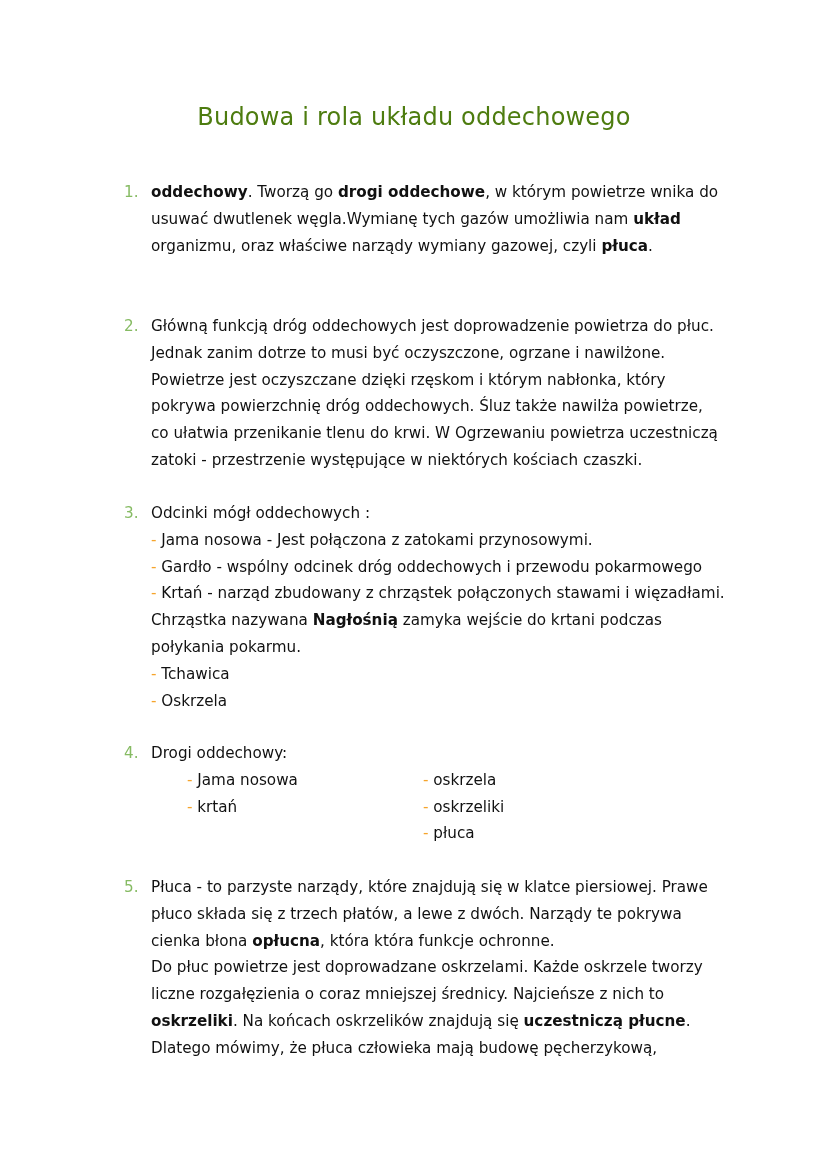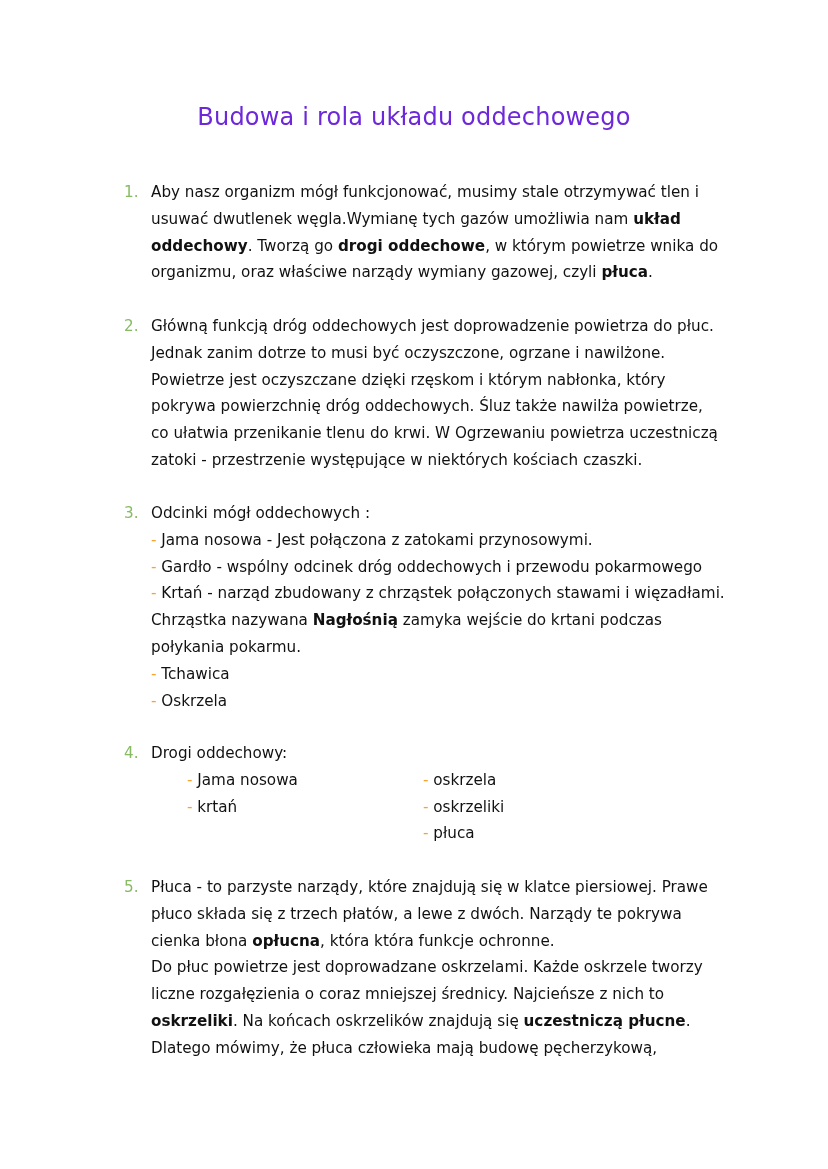--- a/index.html
+++ b/index.html
@@ -1,39 +1,38 @@
 <!DOCTYPE html>
 <html><head>
 <meta charset="utf-8">
 <style>
   html, body { margin: 0; padding: 0; background: #ffffff; }
   body { width: 828px; height: 1169px; position: relative; overflow: hidden;
          font-family: "DejaVu Sans", sans-serif; color: #111111; }
   .title { position: absolute; top: 103px; left: 0; width: 828px; text-align: center;
-           font-size: 24px; color: #6d28d9; letter-spacing: 0.2px; }
+           font-size: 24px; color: #4d7c0f; letter-spacing: 0.2px; }
   .item { position: absolute; left: 124px; width: 620px; font-size: 15.2px; line-height: 26.8px; }
   .num { position: absolute; left: 0; top: 0; color: #86bb63; width: 24px; }
   .body { margin-left: 27px; white-space: nowrap; }
   .line { display: block; height: 26.8px; }
   .dash { color: #f5a42b; }
   b { font-weight: bold; }
   .cols { display: flex; }
   .col { width: 200px; margin-left: 36px; }
 </style>
 </head>
 <body>
 
 <h1 class="title" style="margin:0;font-weight:normal;">Budowa i rola układu oddechowego</h1>
 
 <div class="item" style="top:179px;">
   <span class="num">1.</span>
   <div class="body">
-      <span class="line"><span>Aby nasz organizm mógł funkcjonować, musimy stale otrzymywać tlen i</span></span>
+      <span class="line"><b>oddechowy</b><span>. Tworzą go </span><b>drogi oddechowe</b><span>, w którym powietrze wnika do</span></span>
       <span class="line"><span>usuwać dwutlenek węgla.Wymianę tych gazów umożliwia nam </span><b>układ</b></span>
-      <span class="line"><b>oddechowy</b><span>. Tworzą go </span><b>drogi oddechowe</b><span>, w którym powietrze wnika do</span></span>
       <span class="line"><span>organizmu, oraz właściwe narządy wymiany gazowej, czyli </span><b>płuca</b><span>.</span></span>
     </div>
 </div>
 
 <div class="item" style="top:313px;">
   <span class="num">2.</span>
   <div class="body">
       <span class="line"><span>Główną funkcją dróg oddechowych jest doprowadzenie powietrza do płuc.</span></span>
       <span class="line"><span>Jednak zanim dotrze to musi być oczyszczone, ogrzane i nawilżone.</span></span>
       <span class="line"><span>Powietrze jest oczyszczane dzięki rzęskom i którym nabłonka, który</span></span>

